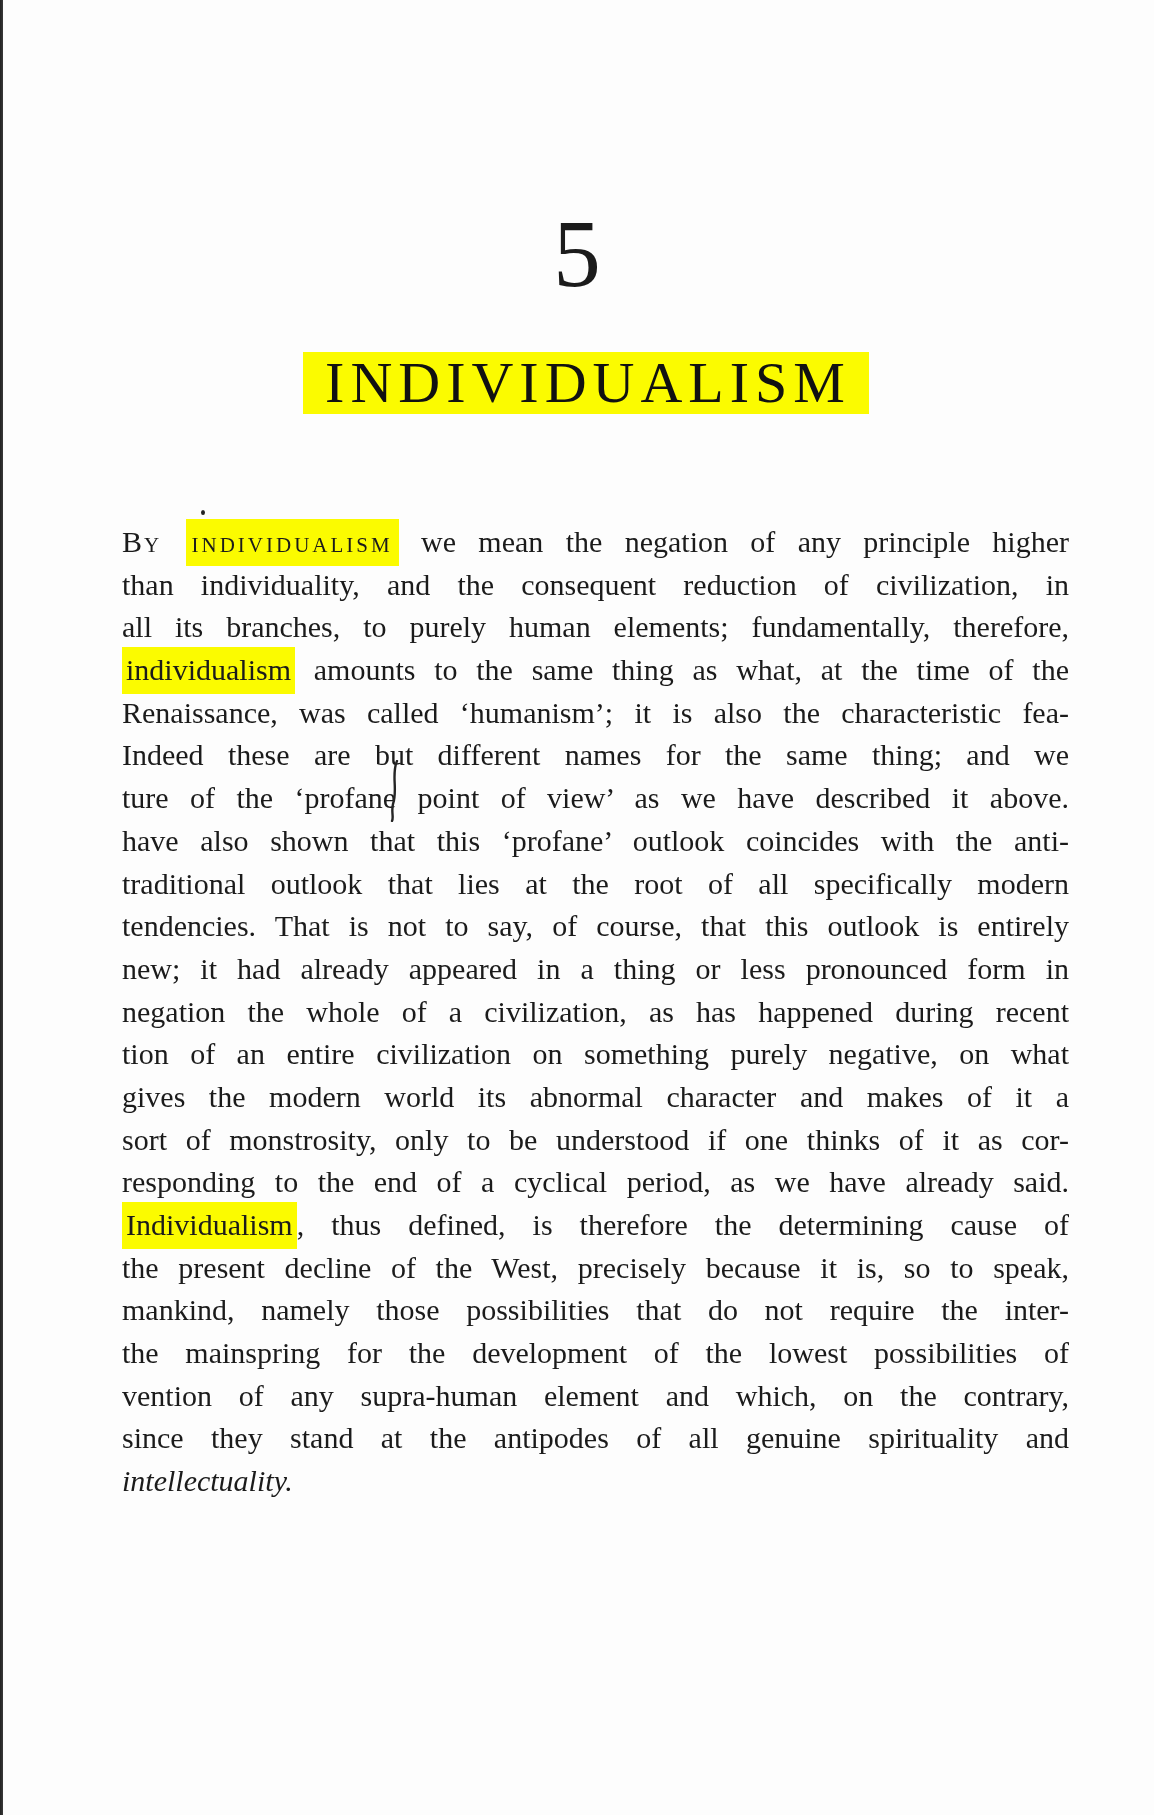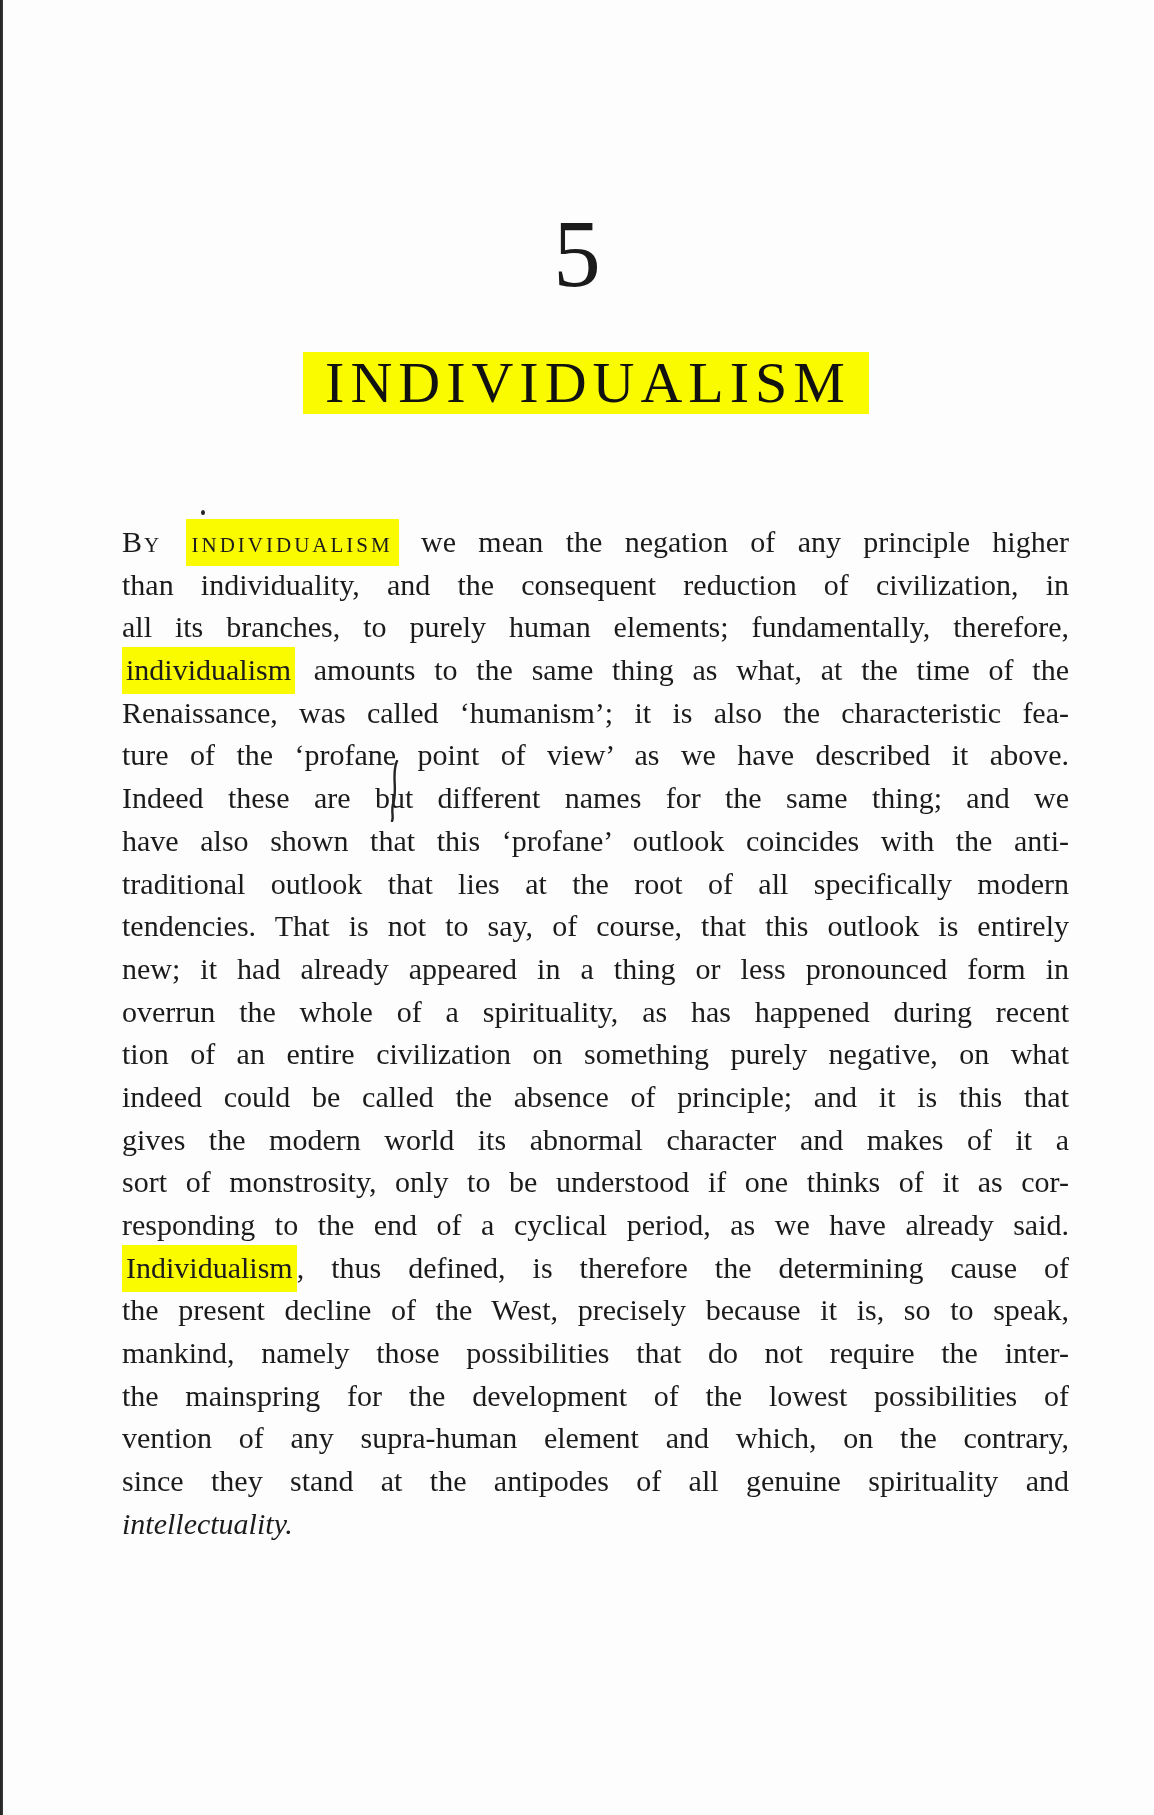--- a/index.html
+++ b/index.html
@@ -84,29 +84,28 @@
   <div class="chapter-title-row">
     <span class="chapter-title-hl">INDIVIDUALISM</span>
   </div>
 
   <div class="paragraph">
       <div class="line"><span class="sc">By </span><mark class="hl sc">individualism</mark><span> we mean the negation of any principle higher</span></div>
       <div class="line"><span>than individuality, and the consequent reduction of civilization, in</span></div>
       <div class="line"><span>all its branches, to purely human elements; fundamentally, therefore,</span></div>
       <div class="line"><mark class="hl">individualism</mark><span> amounts to the same thing as what, at the time of the</span></div>
       <div class="line"><span>Renaissance, was called ‘humanism’; it is also the characteristic fea-</span></div>
+      <div class="line"><span>Indeed these are but different names for the same thing; and we</span></div>
       <div class="line"><span>ture of the ‘profane point of view’ as we have described it above.</span></div>
-      <div class="line"><span>Indeed these are but different names for the same thing; and we</span></div>
       <div class="line"><span>have also shown that this ‘profane’ outlook coincides with the anti-</span></div>
       <div class="line"><span>traditional outlook that lies at the root of all specifically modern</span></div>
       <div class="line"><span>tendencies. That is not to say, of course, that this outlook is entirely</span></div>
       <div class="line"><span>new; it had already appeared in a thing or less pronounced form in</span></div>
-      <div class="line"><span>overrun the whole of a spirituality, as has happened during recent</span></div>
+      <div class="line"><span>negation the whole of a civilization, as has happened during recent</span></div>
       <div class="line"><span>tion of an entire civilization on something purely negative, on what</span></div>
-      <div class="line"><span>indeed could be called the absence of principle; and it is this that</span></div>
       <div class="line"><span>gives the modern world its abnormal character and makes of it a</span></div>
       <div class="line"><span>sort of monstrosity, only to be understood if one thinks of it as cor-</span></div>
       <div class="line"><span>responding to the end of a cyclical period, as we have already said.</span></div>
       <div class="line"><mark class="hl">Individualism</mark><span>, thus defined, is therefore the determining cause of</span></div>
       <div class="line"><span>the present decline of the West, precisely because it is, so to speak,</span></div>
       <div class="line"><span>mankind, namely those possibilities that do not require the inter-</span></div>
       <div class="line"><span>the mainspring for the development of the lowest possibilities of</span></div>
       <div class="line"><span>vention of any supra-human element and which, on the contrary,</span></div>
       <div class="line"><span>since they stand at the antipodes of all genuine spirituality and</span></div>
       <div class="line last"><span>intellectuality.</span></div>

